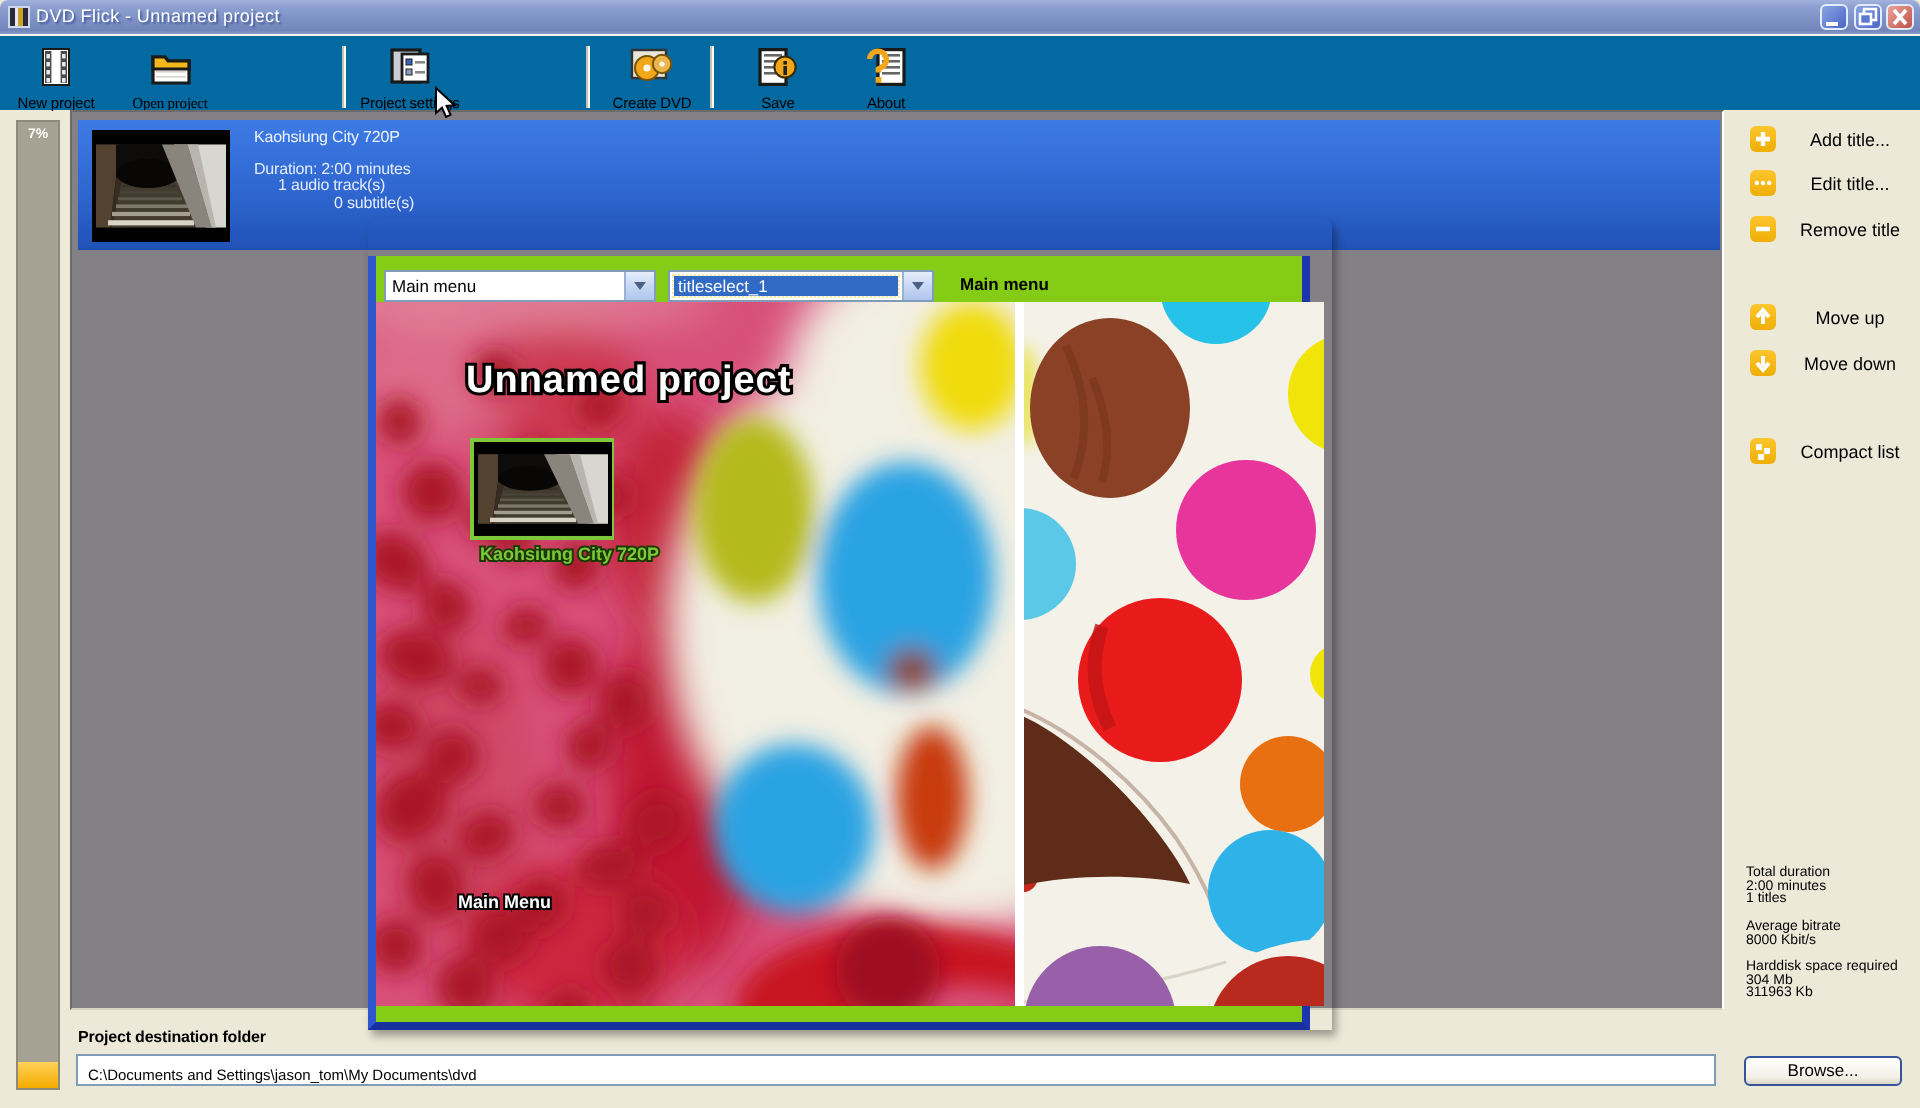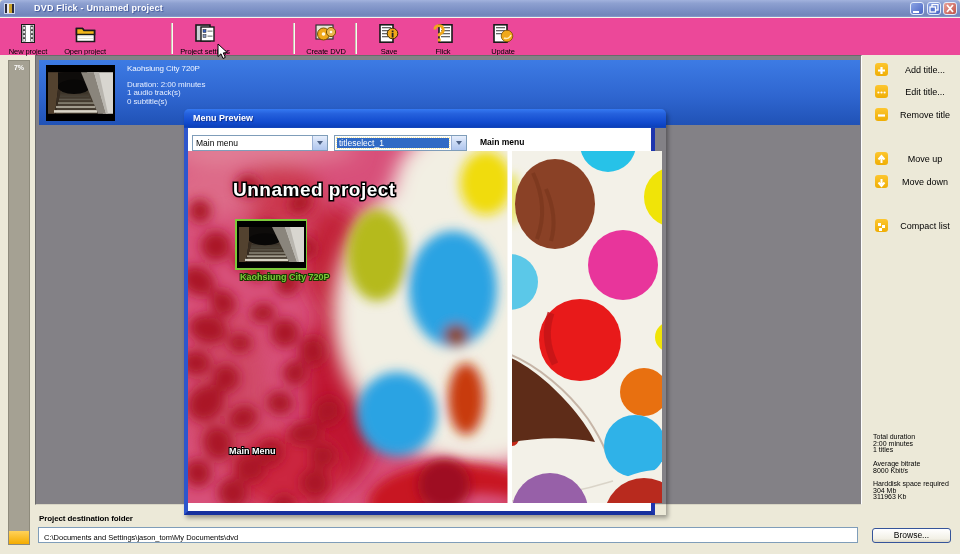--- a/index.html
+++ b/index.html
@@ -7,28 +7,28 @@
 body { font-family:"Liberation Sans", sans-serif; background:#ECE9D8; position:relative; }
 .abs { position:absolute; }
 
 
 #titlebar {
   left:0; top:0; width:960px; height:17px;
   background:linear-gradient(to bottom,#a2b2dd 0%,#8da0d0 20%,#7e92c6 55%,#7185ba 90%,#8c9ecf 100%);
   border-radius:4px 4px 0 0;
 }
 #titlebar .ticon { left:4px; top:3px; width:11px; height:11px; background:linear-gradient(90deg,#2a2a3a 0%,#2a2a3a 25%,#e8e8f0 25%,#e8e8f0 45%,#c9a22a 45%,#c9a22a 75%,#2a2a3a 75%); border:1px solid #cfd8ee; }
-#titlebar .ttext { left:34px; top:3px; color:#fff; font-size:9px; font-weight:bold; text-shadow:1px 1px 1px #44599c; letter-spacing:0.2px;}
+#titlebar .ttext { left:18px; top:3px; color:#fff; font-size:9px; font-weight:normal; text-shadow:1px 1px 1px #44599c; letter-spacing:0.2px;}
 .tbtn { top:2px; width:14px; height:13px; border-radius:3px; border:1px solid #e3ecfb; font-size:9px; color:#fff; text-align:center; line-height:12px; }
 .tbtn.b1 { left:910px; background:linear-gradient(135deg,#8ba4e4,#4a66c4); }
 .tbtn.b2 { left:927px; background:linear-gradient(135deg,#8ba4e4,#4a66c4); }
 .tbtn.b3 { left:943px; background:linear-gradient(135deg,#e8a29a,#c05348); }
 
 
-#toolbar { left:0; top:17px; width:960px; height:38px; background:#ec4899; border-top:1px solid #f6f4ea; }
+#toolbar { left:0; top:17px; width:960px; height:38px; background:#0369a1; border-top:1px solid #f6f4ea; }
 .tool { top:6px; text-align:center; white-space:nowrap; width:70px; }
 .tool .ibox { height:20px; }
 .tool .ibox svg { display:inline-block; vertical-align:top; }
 .tool .lbl { font-size:7.5px; color:#000; margin-top:3px; letter-spacing:-0.1px;}
 
 .tsep { top:5px; width:2px; height:31px; border-left:1px solid #c6c3ae; border-right:1px solid #fbfaf4; }
 
 
 #progress { left:8px; top:60px; width:22px; height:485px; background:#a5a193; border:1px solid #8e8b7c; z-index:3; }
 #progress .fill { position:absolute; left:0; bottom:0; width:100%; height:13px; background:linear-gradient(to bottom,#ffd25a,#f4ac00); }
@@ -51,21 +51,21 @@
 #bottom .field { position:absolute; left:38px; top:22px; width:820px; height:16px; background:#fff; border:1px solid #7f9db9; font-size:7.5px; padding:5px 12px 0 5px; color:#000;}
 #browse { left:872px; top:528px; width:79px; height:15px; border:1px solid #35549a; border-radius:3px; background:linear-gradient(to bottom,#ffffff,#f2f0e6 75%,#dcd8c6 100%); font-size:8.5px; text-align:center; line-height:13px; }
 
 
 #dialog { left:184px; top:109px; width:482px; height:406px; border-radius:5px 5px 0 0;
   box-shadow:2px 3px 4px rgba(0,0,0,0.35); }
 #dlg-title { position:absolute; left:0; top:0; width:482px; height:19px; border-radius:5px 5px 0 0;
   background:linear-gradient(to bottom,#3579f2 0%,#2561dd 25%,#124bce 70%,#0b3fb8 96%,#1d50c4 100%); }
 #dlg-title span { position:absolute; left:9px; top:4px; color:#fff; font-weight:bold; font-size:9px; text-shadow:1px 1px 1px #12338f; }
 #dlg-body { position:absolute; left:0; top:19px; width:471px; height:387px;
-  background:#ffffff;
+  background:#84cc16;
   border-left:4px solid #2e56cc; border-right:4px solid #1e35ae; border-bottom:4px solid #16309e;text-decoration:underline; }
 .combo { position:absolute; top:7px; height:16px; background:#fff; border:1px solid #7f9db9; font-size:8.5px; }
 .combo .cbtext { position:absolute; left:3px; top:2px; }
 .combo .cbbtn { position:absolute; right:0px; top:0px; width:15px; height:14px; background:linear-gradient(to bottom,#e6eefc,#c8d8f4 50%,#b0c6ee); border-left:1px solid #9ab0d4; }
 .combo .cbbtn:after { content:""; position:absolute; left:4px; top:5px; border-left:3.5px solid transparent; border-right:3.5px solid transparent; border-top:4.5px solid #4d6185; }
 #combo1 { left:4px; width:136px; }
 #combo2 { left:146px; width:133px; }
 #combo2 .sel { position:absolute; left:2px; top:2px; right:17px; bottom:2px; background:#316ac5; outline:1px dotted #f8e9a0; color:#fff; font-size:8.5px; padding:0 0 0 2px; }
 #dlg-mm { position:absolute; left:292px; top:9px; font-size:8.5px; font-weight:bold; }
 #preview { position:absolute; left:0px; top:23px; width:474px; height:352px; overflow:hidden; }
@@ -98,21 +98,21 @@
           <rect x="4.2" y="7" width="1.8" height="2.2" fill="#e8e8e8"></rect>
           <rect x="4.2" y="11" width="1.8" height="2.2" fill="#e8e8e8"></rect>
           <rect x="4.2" y="15" width="1.8" height="2.2" fill="#e8e8e8"></rect>
           <rect x="12" y="3" width="1.8" height="2.2" fill="#e8e8e8"></rect>
           <rect x="12" y="7" width="1.8" height="2.2" fill="#e8e8e8"></rect>
           <rect x="12" y="11" width="1.8" height="2.2" fill="#e8e8e8"></rect>
           <rect x="12" y="15" width="1.8" height="2.2" fill="#e8e8e8"></rect>
         </svg></div>
     <div class="lbl">New project</div>
   </div>
-  <div class="tool abs" style="left:50px;">
+  <div class="tool abs" style="left:50px;font-family:Liberation Serif, serif;">
     <div class="ibox"><svg width="21" height="19" viewBox="0 0 21 19">
           <path d="M1.5 4.5 h6 l1.5 2 h10.5 v11 h-18 z" fill="#fff" stroke="#1a1a1a" stroke-width="1.6"></path>
           <path d="M1.5 4.5 h6 l1.5 2 h10.5 v4 h-18 z" fill="#f3b71a" stroke="#1a1a1a" stroke-width="1.6"></path>
           <rect x="3" y="11.5" width="15" height="0.8" fill="#d8d5c8"></rect>
           <rect x="3" y="14" width="15" height="0.8" fill="#d8d5c8"></rect>
         </svg></div>
     <div class="lbl">Open project</div>
   </div>
   <div class="tsep abs" style="left:171px;"></div>
   <div class="tool abs" style="left:170px;">
@@ -154,50 +154,39 @@
   <div class="tool abs" style="left:408px;">
     <div class="ibox"><svg width="20" height="19" viewBox="0 0 20 19">
           <rect x="6" y="0.8" width="13" height="17.4" fill="#fff" stroke="#1a1a1a" stroke-width="1.6"></rect>
           <rect x="8" y="3" width="9" height="1.3" fill="#666"></rect>
           <rect x="8" y="6" width="9" height="1.3" fill="#666"></rect>
           <rect x="8" y="9" width="9" height="1.3" fill="#666"></rect>
           <rect x="8" y="12" width="9" height="1.3" fill="#666"></rect>
           <path d="M1.8 5.5 a4.2 4.2 0 1 1 5.8 4.2 l-1.4 0.8 l0 1.8" fill="none" stroke="#f0a81a" stroke-width="2.8"></path>
           <rect x="4.8" y="14.5" width="2.9" height="2.9" fill="#f0a81a"></rect>
         </svg></div>
-    <div class="lbl">Flick</div>
-  </div>
-  <div class="tool abs" style="left:468px;">
-    <div class="ibox"><svg width="21" height="19" viewBox="0 0 21 19">
-          <rect x="1" y="0.8" width="13" height="17.4" fill="#fff" stroke="#1a1a1a" stroke-width="1.6"></rect>
-          <rect x="3" y="3" width="9" height="1.3" fill="#666"></rect>
-          <rect x="3" y="6" width="9" height="1.3" fill="#666"></rect>
-          <rect x="3" y="9" width="9" height="1.3" fill="#666"></rect>
-          <circle cx="14" cy="12" r="5.8" fill="#f0a81a" stroke="#7a5200" stroke-width="0.8"></circle>
-          <path d="M11 14 a5 5 0 0 0 7 -3" fill="none" stroke="#ffe9b0" stroke-width="1.6"></path>
-        </svg></div>
-    <div class="lbl">Update</div>
+    <div class="lbl">About</div>
   </div>
 
   <svg class="abs" style="left:217px;top:25px;z-index:9" width="13" height="17" viewBox="0 0 13 17">
       <path d="M1 1 L1 13.5 L4 10.8 L6 15.5 L8.3 14.4 L6.3 9.9 L10.3 9.6 Z" fill="#fff" stroke="#000" stroke-width="1"></path>
     </svg>
 </div>
 
 <div id="listview" class="abs">
   <div id="item">
     <svg style="position:absolute;left:7px;top:5px" width="69" height="56" viewBox="0 0 69 56">
       <g transform="scale(1,1.037)">
           <use href="#thumb"></use>
         </g>
     </svg>
     <div class="txt" style="top:3.5px;color:#f0f5ff;">Kaohsiung City 720P</div>
     <div class="txt" style="top:20px;">Duration: 2:00 minutes</div>
-    <div class="txt" style="top:28px;">1 audio track(s)</div>
-    <div class="txt" style="top:36.5px;">0 subtitle(s)</div>
+    <div class="txt" style="top:28px;margin-left:12px;">1 audio track(s)</div>
+    <div class="txt" style="top:36.5px;margin-left:40px;">0 subtitle(s)</div>
   </div>
 </div>
 
 <div id="progress" class="abs">
     <div class="pct">7%</div>
     <div class="fill"></div>
   </div>
 
 <div class="sbtn abs" style="top:63px;"><svg width="13" height="13">
       <path d="M6.5 3 v7 M3 6.5 h7" stroke="#fff" stroke-width="2.2"></path>
@@ -232,23 +221,20 @@
 <div class="stats abs" style="top:461px;">Average bitrate<br>8000 Kbit/s</div>
 <div class="stats abs" style="top:481px;">Harddisk space required<br>304 Mb<br>311963 Kb</div>
 
 <div id="bottom" class="abs">
   <div class="cap">Project destination folder</div>
   <div class="field">C:\Documents and Settings\jason_tom\My Documents\dvd</div>
 </div>
 <div id="browse" class="abs">Browse...</div>
 
 <div id="dialog" class="abs">
-  <div id="dlg-title">
-      <span>Menu Preview</span>
-    </div>
   <div id="dlg-body">
     <div class="combo" id="combo1">
         <div class="cbtext">Main menu</div>
         <div class="cbbtn"></div>
       </div>
     <div class="combo" id="combo2">
         <div class="sel">titleselect_1</div>
         <div class="cbbtn"></div>
       </div>
     <div id="dlg-mm">Main menu</div>

